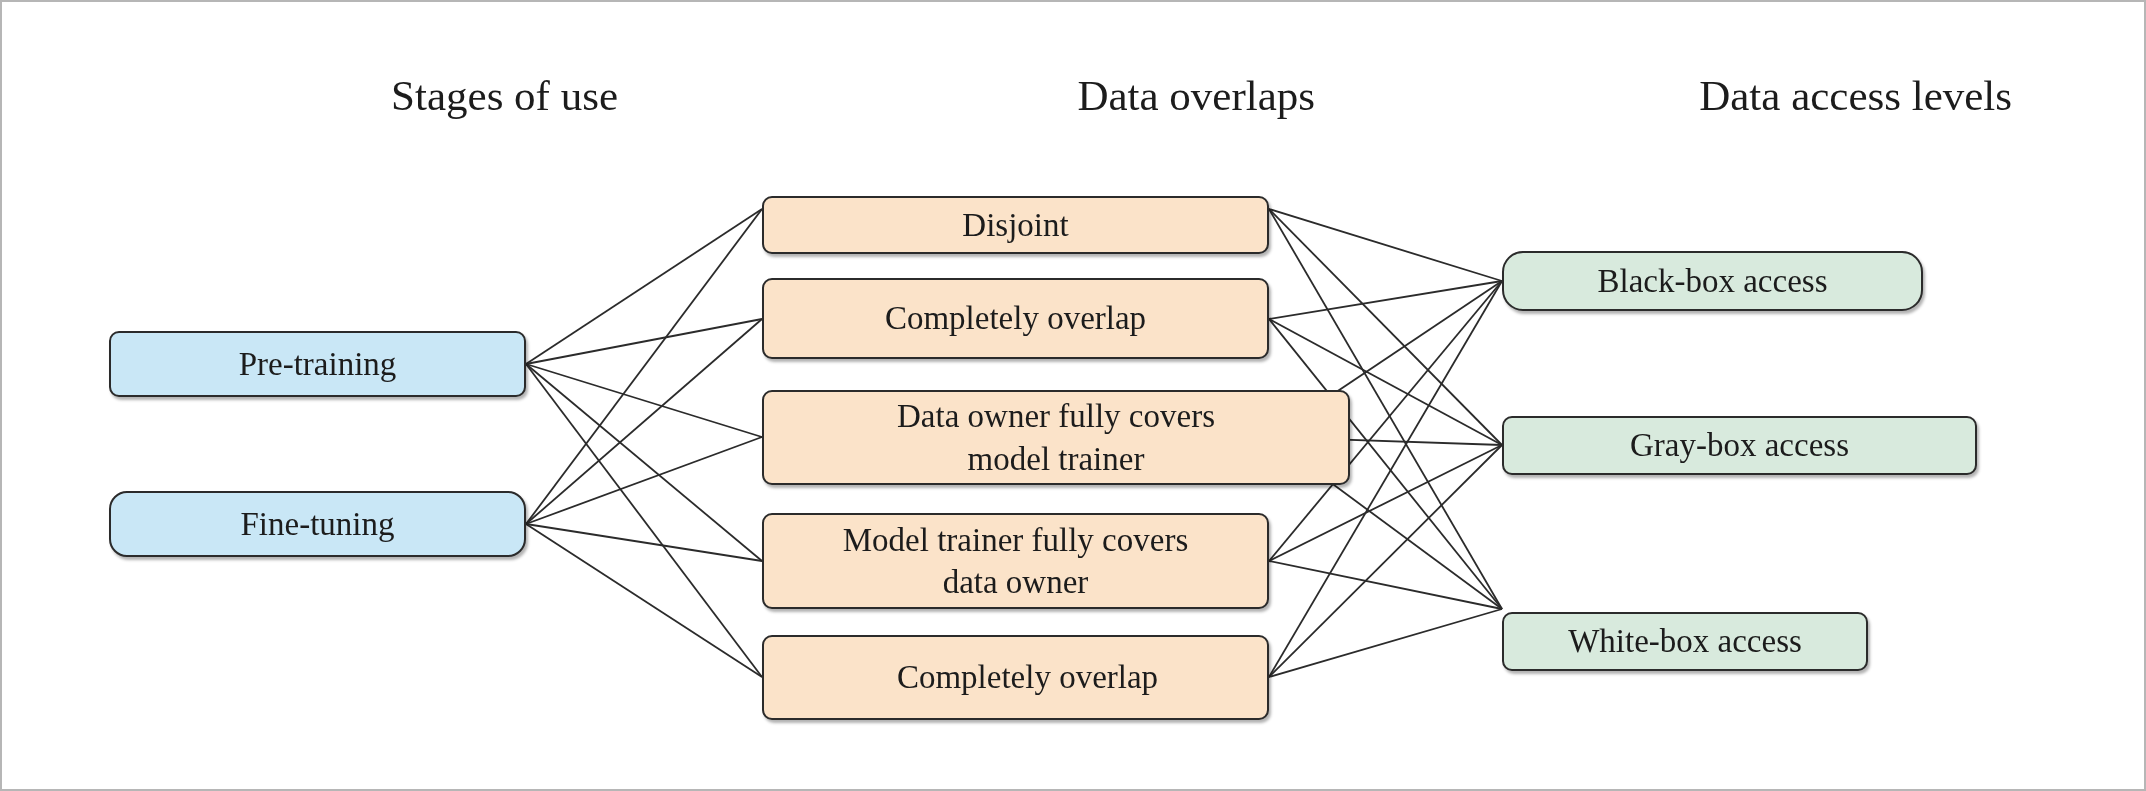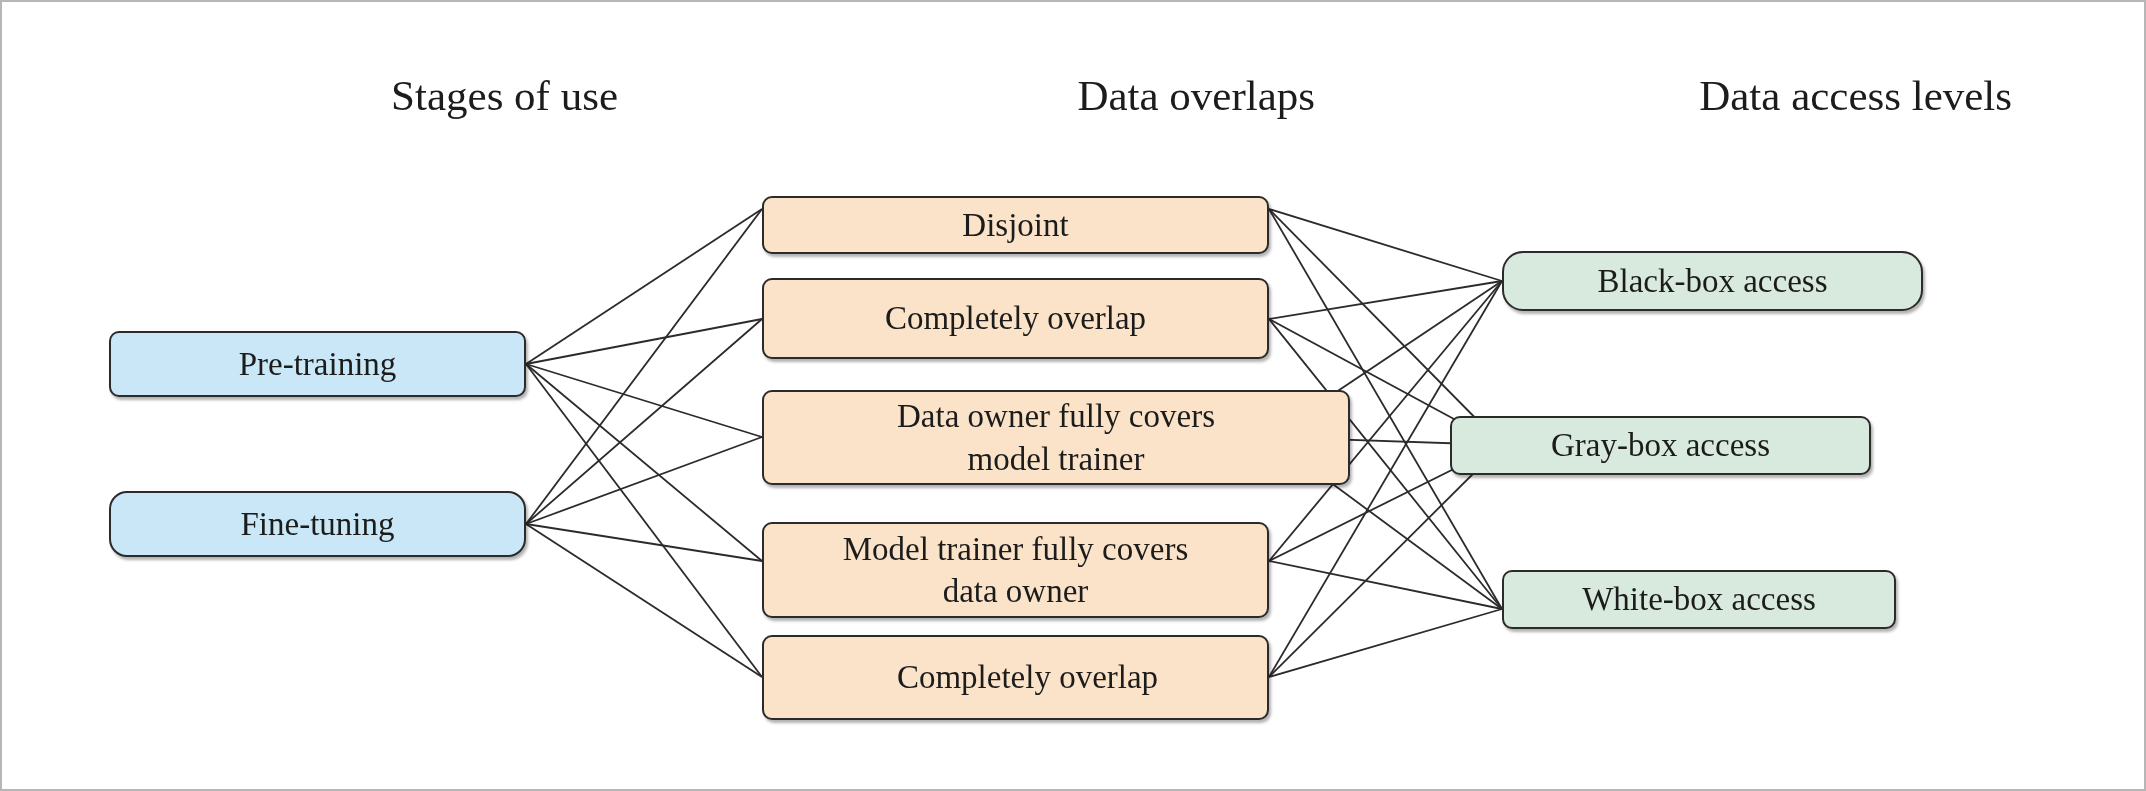--- a/index.html
+++ b/index.html
@@ -48,22 +48,22 @@
   }
   
   #n-pre-training        { left: 107px;  top: 329px; width: 417px; height: 66px; text-align: right; }
   #n-fine-tuning         { left: 107px;  top: 489px; width: 417px; height: 66px; border-radius: 18px; }
   #n-disjoint            { left: 760px;  top: 166px; width: 507px; height: 58px; margin-top: 28px; }
   #n-partially-overlap   { left: 760px;  top: 276px; width: 507px; height: 81px; }
   #n-data-owner-fully-covers-model-trainer  { left: 760px; top: 388px; width: 588px; height: 95px; }
   #n-model-trainer-fully-covers-data-owner  { left: 760px; top: 511px; width: 507px; height: 96px; }
   #n-completely-overlap  { left: 760px;  top: 633px; width: 507px; height: 85px; }
   #n-black-box-access    { left: 1500px; top: 249px; width: 421px; height: 60px; border-radius: 21px; }
-  #n-gray-box-access     { left: 1448px; top: 414px; width: 421px; height: 59px; border-radius: 10px; }
-  #n-white-box-access    { left: 1500px; top: 568px; width: 394px; height: 59px; }
+  #n-gray-box-access     { left: 1500px; top: 414px; width: 475px; height: 59px; border-radius: 10px; }
+  #n-white-box-access    { left: 1500px; top: 610px; width: 366px; height: 59px; }
 </style>
 </head>
 <body>
 
 <div class="canvas">
 
   <svg id="edges-layer" width="2146" height="791" viewBox="0 0 2146 791">
       <line x1="524" y1="362" x2="760" y2="207" stroke="#2b2b2b" stroke-width="1.8"></line>
       <line x1="524" y1="362" x2="760" y2="317" stroke="#2b2b2b" stroke-width="1.8"></line>
       <line x1="524" y1="362" x2="760" y2="435" stroke="#2b2b2b" stroke-width="1.8"></line>
@@ -95,21 +95,21 @@
   <div class="col-title" id="t-overlaps">Data overlaps</div>
   <div class="col-title" id="t-access">Data access levels</div>
 
   <div class="node col-stages" id="n-pre-training" style="background: rgb(201, 231, 246); border-color: rgb(43, 43, 43);">Pre-training</div>
   <div class="node col-stages" id="n-fine-tuning" style="background: rgb(201, 231, 246); border-color: rgb(43, 43, 43);">Fine-tuning</div>
 
   <div class="node col-overlaps" id="n-disjoint" style="background: rgb(251, 227, 201); border-color: rgb(43, 43, 43);">Disjoint</div>
   <div class="node col-overlaps" id="n-partially-overlap" style="background: rgb(251, 227, 201); border-color: rgb(43, 43, 43);">Completely overlap</div>
   <div class="node col-overlaps" id="n-data-owner-fully-covers-model-trainer" style="background: rgb(251, 227, 201); border-color: rgb(43, 43, 43);">Data owner fully covers
 model trainer</div>
-  <div class="node col-overlaps" id="n-model-trainer-fully-covers-data-owner" style="background: rgb(251, 227, 201); border-color: rgb(43, 43, 43); margin-top: 9px;">Model trainer fully covers
+  <div class="node col-overlaps" id="n-model-trainer-fully-covers-data-owner" style="background: rgb(251, 227, 201); border-color: rgb(43, 43, 43);">Model trainer fully covers
 data owner</div>
   <div class="node col-overlaps" id="n-completely-overlap" style="background: rgb(251, 227, 201); border-color: rgb(43, 43, 43); padding-left: 24px;">Completely overlap</div>
 
   <div class="node col-access" id="n-black-box-access" style="background: rgb(216, 234, 221); border-color: rgb(43, 43, 43);">Black-box access</div>
   <div class="node col-access" id="n-gray-box-access" style="background: rgb(216, 234, 221); border-color: rgb(43, 43, 43);">Gray-box access</div>
   <div class="node col-access" id="n-white-box-access" style="background: rgb(216, 234, 221); border-color: rgb(43, 43, 43);">White-box access</div>
 
 </div>
 
 </body></html>

